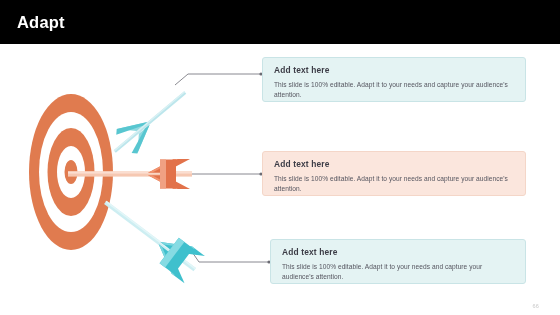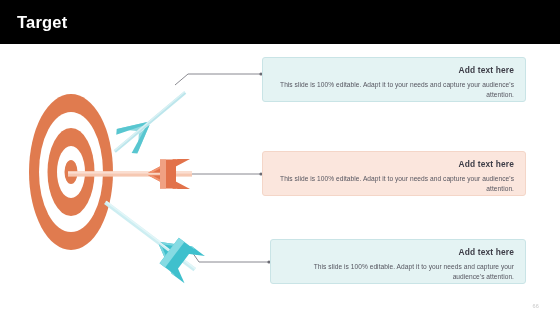--- a/index.html
+++ b/index.html
@@ -61,21 +61,20 @@
     height: 271px;
     display: block;
   }
 
   
   .card {
     position: absolute;
     box-sizing: border-box;
     border-radius: 3px;
     padding: 7px 11px 8px 11px;
-    text-align: right;
   }
   .card-teal {
     background: #e4f3f3;
     border: 1px solid #c9e4e6;
   }
   .card-peach {
     background: #fbe6dd;
     border: 1px solid #f4d6c8;
   }
   .card-heading {
@@ -109,21 +108,21 @@
     line-height: 8px;
     letter-spacing: 0.2px;
   }
 </style>
 </head>
 <body>
 
 <div id="slide">
 
   <div id="header">
-    <div id="page-title">Target</div>
+    <div id="page-title">Adapt</div>
   </div>
 
   <div id="canvas">
 
     <svg id="graphic" viewBox="0 0 560 271" xmlns="http://www.w3.org/2000/svg">
 
       <g>
         <ellipse cx="71" cy="128" rx="42" ry="78" fill="#e07b4f"></ellipse>
         <ellipse cx="71" cy="128" rx="32" ry="60" fill="#ffffff"></ellipse>
         <ellipse cx="71" cy="128" rx="23.5" ry="44" fill="#e07b4f"></ellipse>

